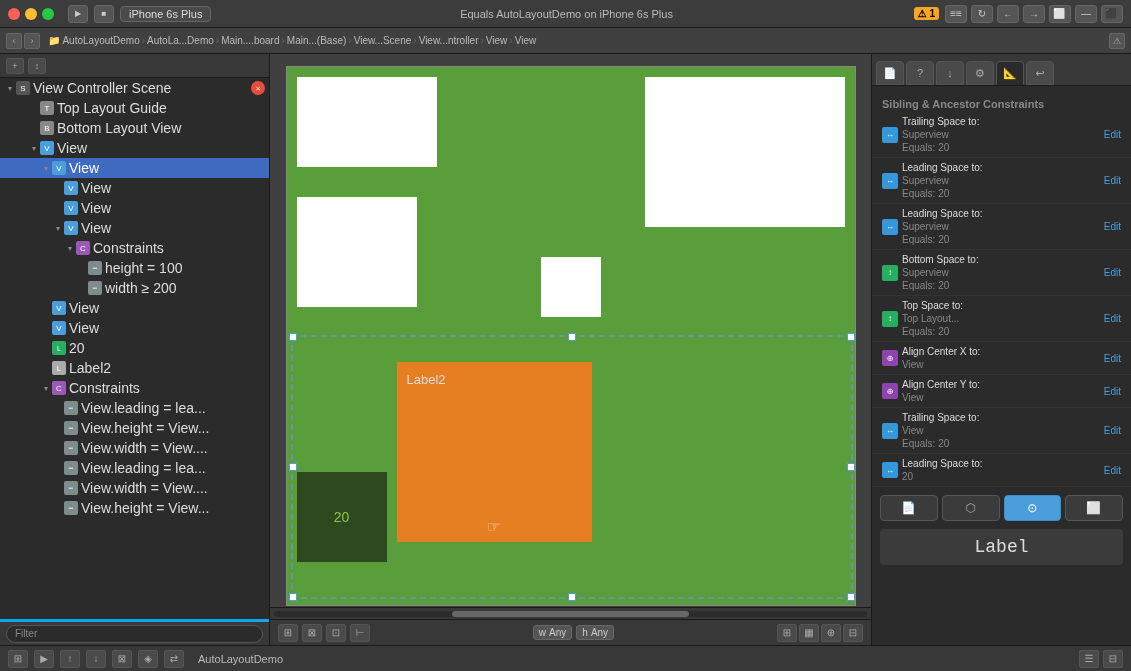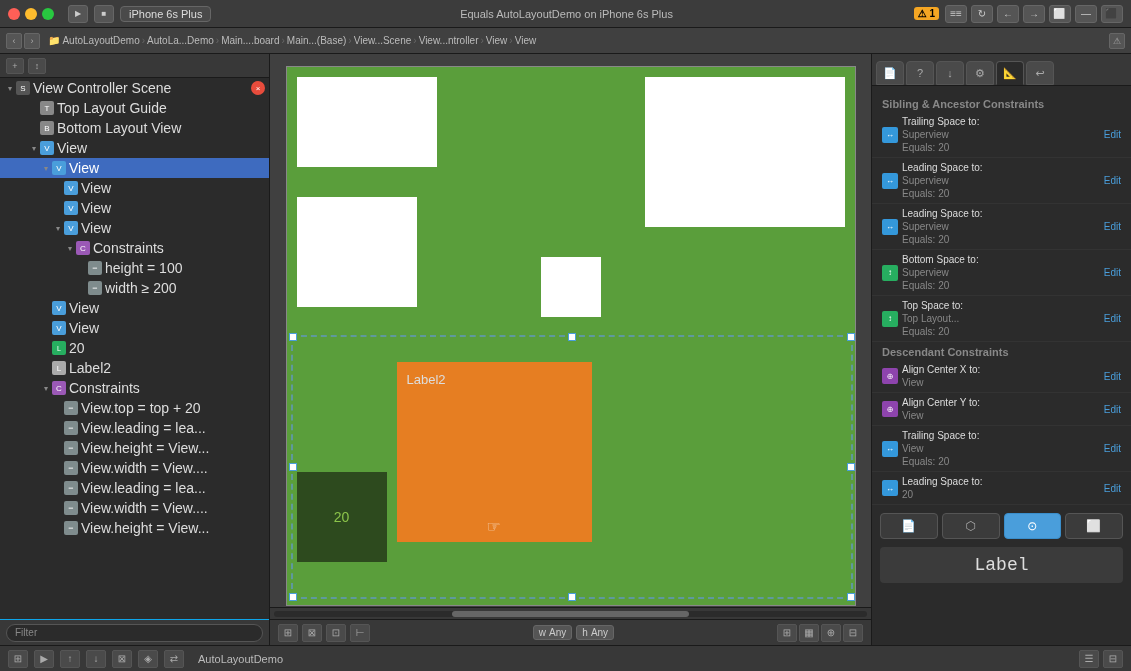--- a/index.html
+++ b/index.html
@@ -49,21 +49,21 @@
     .icon-view { background: #4a9edb; color: #fff; }
     .icon-constraint { background: #9b59b6; color: #fff; }
     .icon-constraint-item { background: #7f8c8d; color: #fff; font-size: 6px; }
     .icon-label { background: #aaa; color: #fff; }
     .icon-number { background: #27ae60; color: #fff; font-size: 7px; }
     .tree-label { font-size: 14px; color: #ddd; }
     .tree-item.selected .tree-label { color: #fff; }
     .close-btn { width: 14px; height: 14px; background: #e74c3c; border-radius: 50%; display: flex; align-items: center; justify-content: center; color: #fff; font-size: 8px; margin-left: auto; margin-right: 4px; cursor: pointer; }
 
     
-    .filter-bar { height: 26px; background: #383838; border-top: 1px solid #0ea5e9; display: flex; align-items: center; padding: 0 6px; gap: 4px; }
+    .filter-bar { height: 26px; background: #383838; border-top: 3px solid #0ea5e9; display: flex; align-items: center; padding: 0 6px; gap: 4px; }
     .filter-input { flex: 1; height: 18px; background: #2b2b2b; border: 1px solid #555; border-radius: 9px; padding: 0 8px; font-size: 10px; color: #ddd; outline: none; }
     .filter-input::placeholder { color: #888; }
 
     
     .canvas-area { flex: 1; background: #404040; position: relative; overflow: hidden; display: flex; flex-direction: column; }
     .canvas-content { flex: 1; position: relative; overflow: hidden; display: flex; align-items: center; justify-content: center; }
     .canvas-scrollbar-h { height: 12px; background: #383838; border-top: 1px solid #1a1a1a; display: flex; align-items: center; padding: 0 4px; }
     .scrollbar-track { flex: 1; height: 6px; background: #2b2b2b; border-radius: 3px; position: relative; }
     .scrollbar-thumb { position: absolute; left: 30%; width: 40%; height: 6px; background: #666; border-radius: 3px; }
     .size-bar { height: 26px; background: #383838; border-top: 1px solid #1a1a1a; display: flex; align-items: center; justify-content: center; gap: 8px; font-size: 11px; color: #bbb; }
@@ -301,25 +301,20 @@
       </div>
 
       <div class="tree-item indent-3">
         <div class="tree-arrow expanded"></div>
         <div class="tree-icon icon-constraint">C</div>
         <span class="tree-label">Constraints</span>
       </div>
       <div class="tree-item indent-4">
         <div class="tree-arrow empty"></div>
         <div class="tree-icon icon-constraint-item">═</div>
-        <span class="tree-label">View.top = top + 20</span>
-      </div>
-      <div class="tree-item indent-4">
-        <div class="tree-arrow empty"></div>
-        <div class="tree-icon icon-constraint-item">═</div>
         <span class="tree-label">View.leading = lea...</span>
       </div>
       <div class="tree-item indent-4">
         <div class="tree-arrow empty"></div>
         <div class="tree-icon icon-constraint-item">═</div>
         <span class="tree-label">View.height = View...</span>
       </div>
       <div class="tree-item indent-4">
         <div class="tree-arrow empty"></div>
         <div class="tree-icon icon-constraint-item">═</div>
@@ -480,21 +475,20 @@
       <div class="constraint-row">
         <div class="constraint-icon icon-v">↕</div>
         <div class="constraint-text">
           <div class="main">Top Space to:</div>
           <div class="sub">Top Layout...</div>
           <div class="sub">Equals: 20</div>
         </div>
         <div class="edit-btn">Edit</div>
       </div>
 
-      <div class="section-header">Descendant Constraints</div>
 
       <div class="constraint-row">
         <div class="constraint-icon icon-align">⊕</div>
         <div class="constraint-text">
           <div class="main">Align Center X to:</div>
           <div class="sub">View</div>
         </div>
         <div class="edit-btn">Edit</div>
       </div>
 

